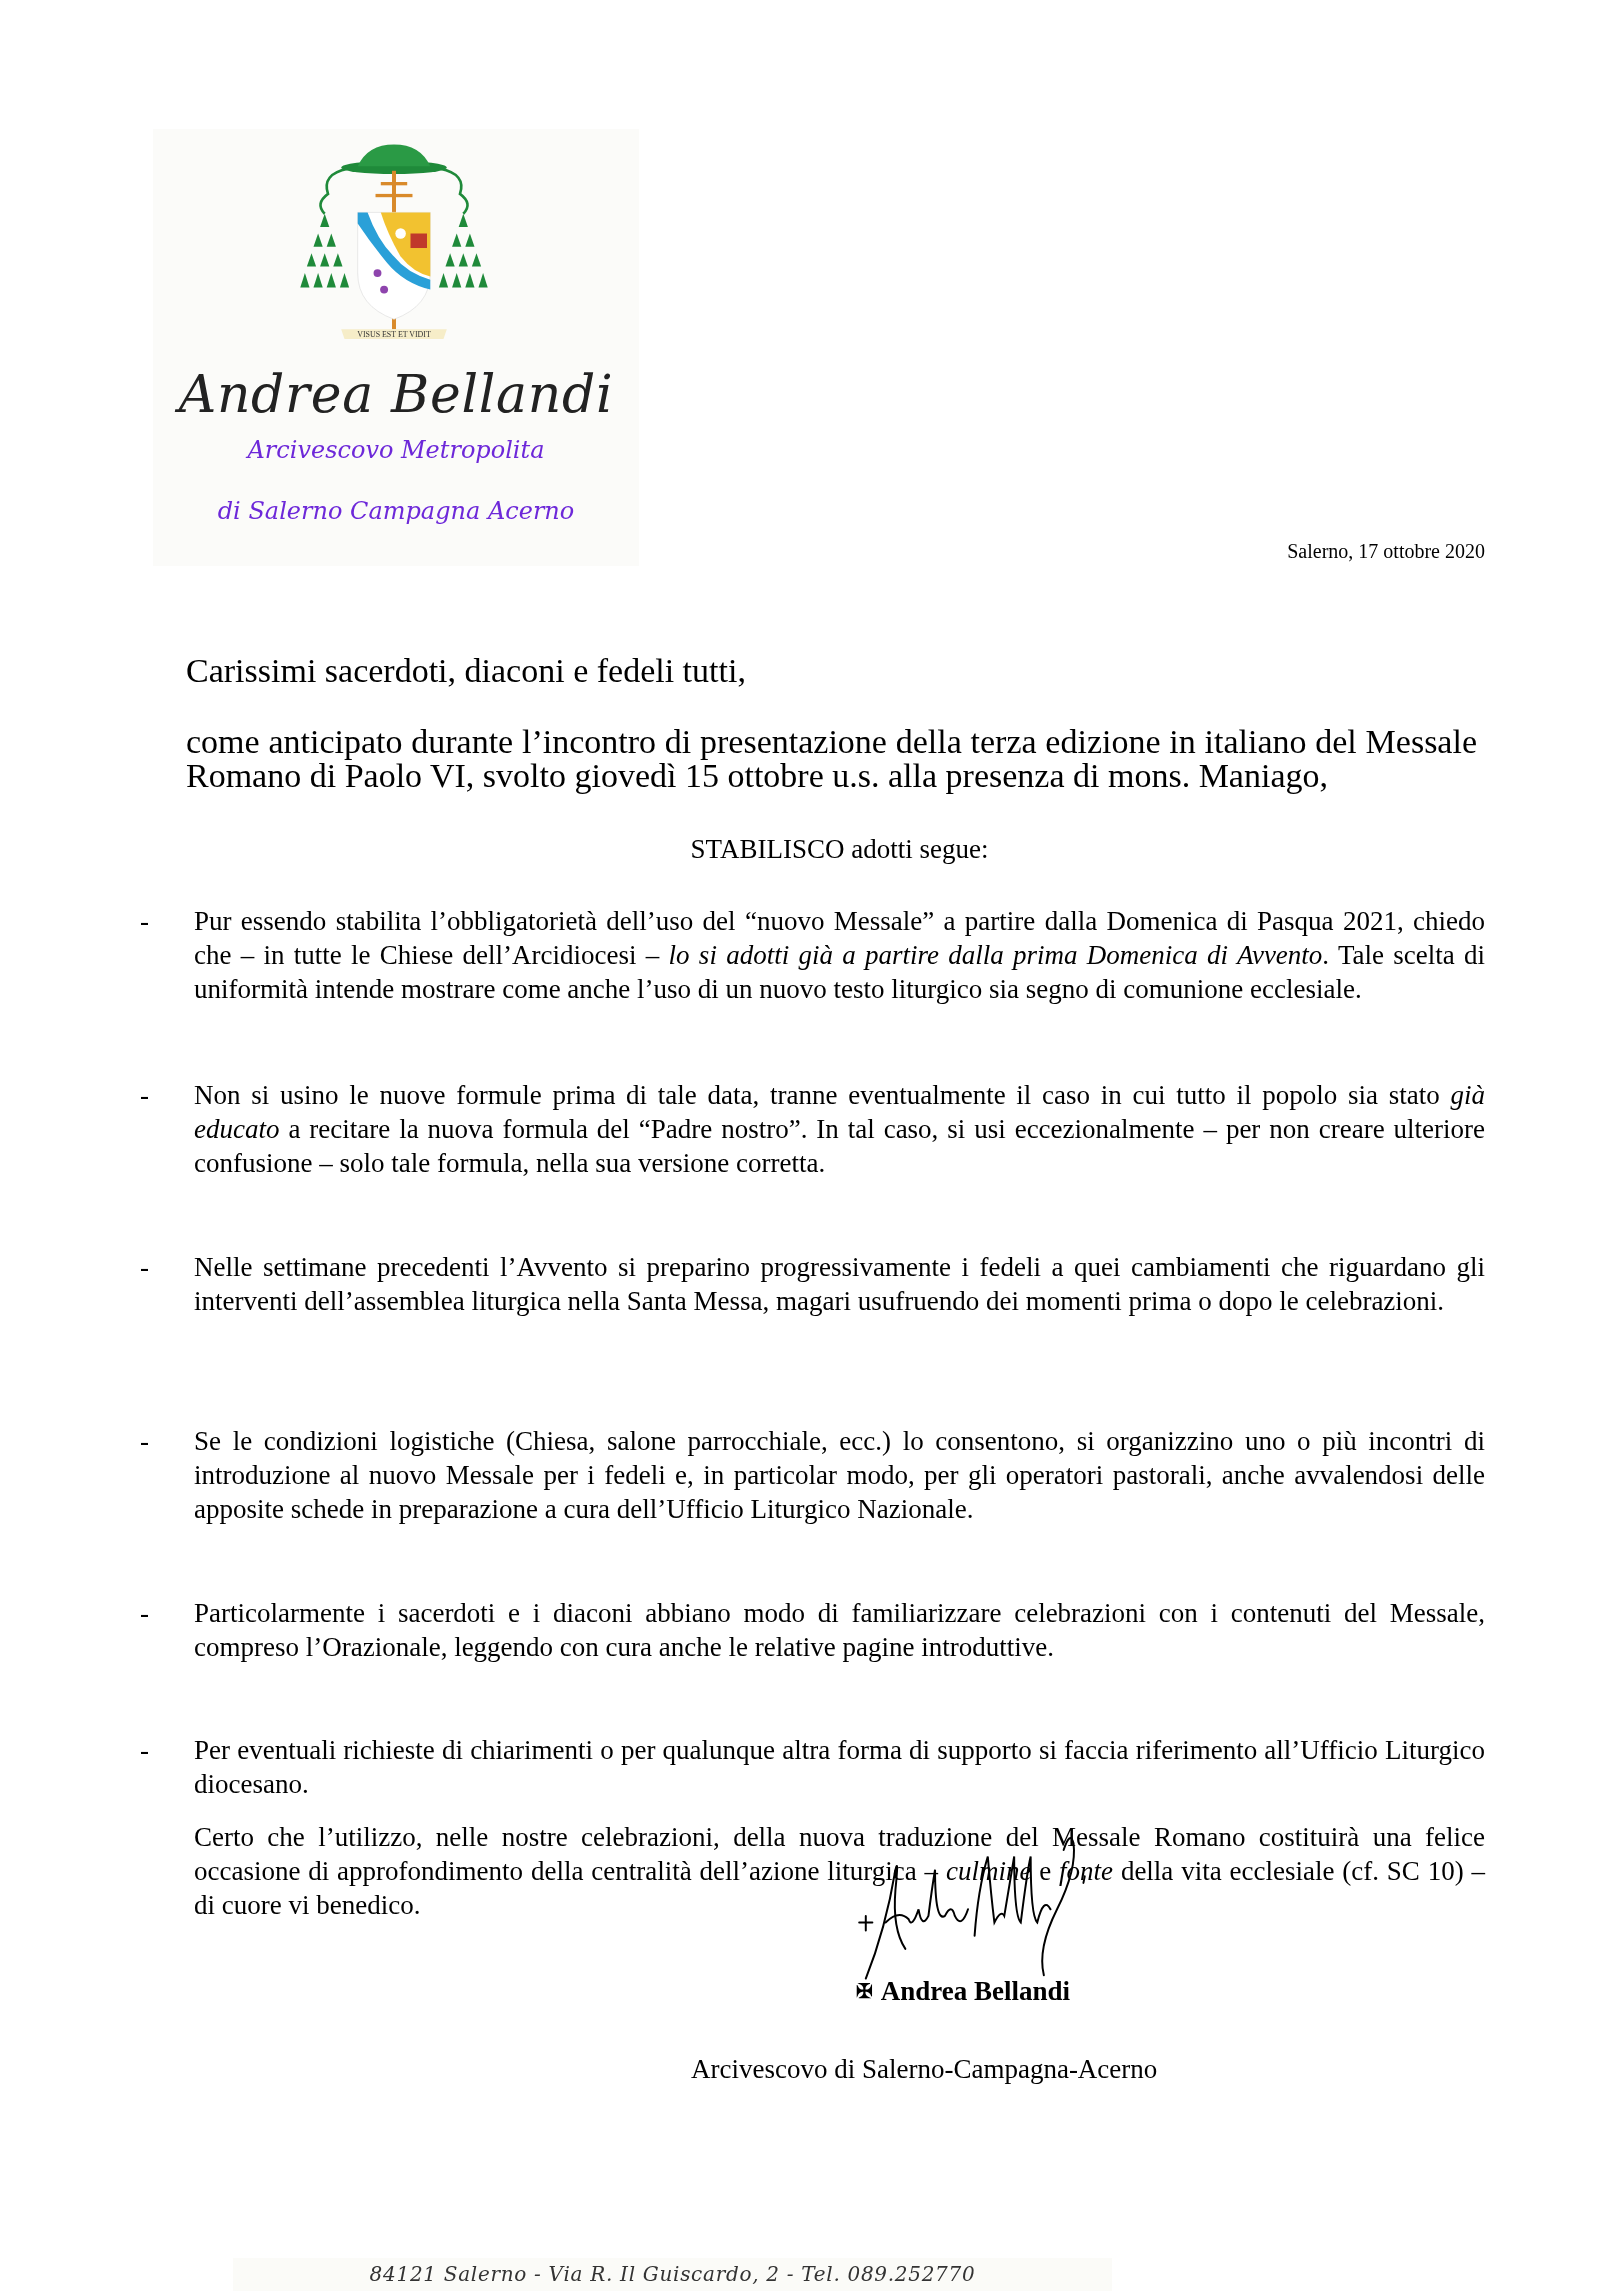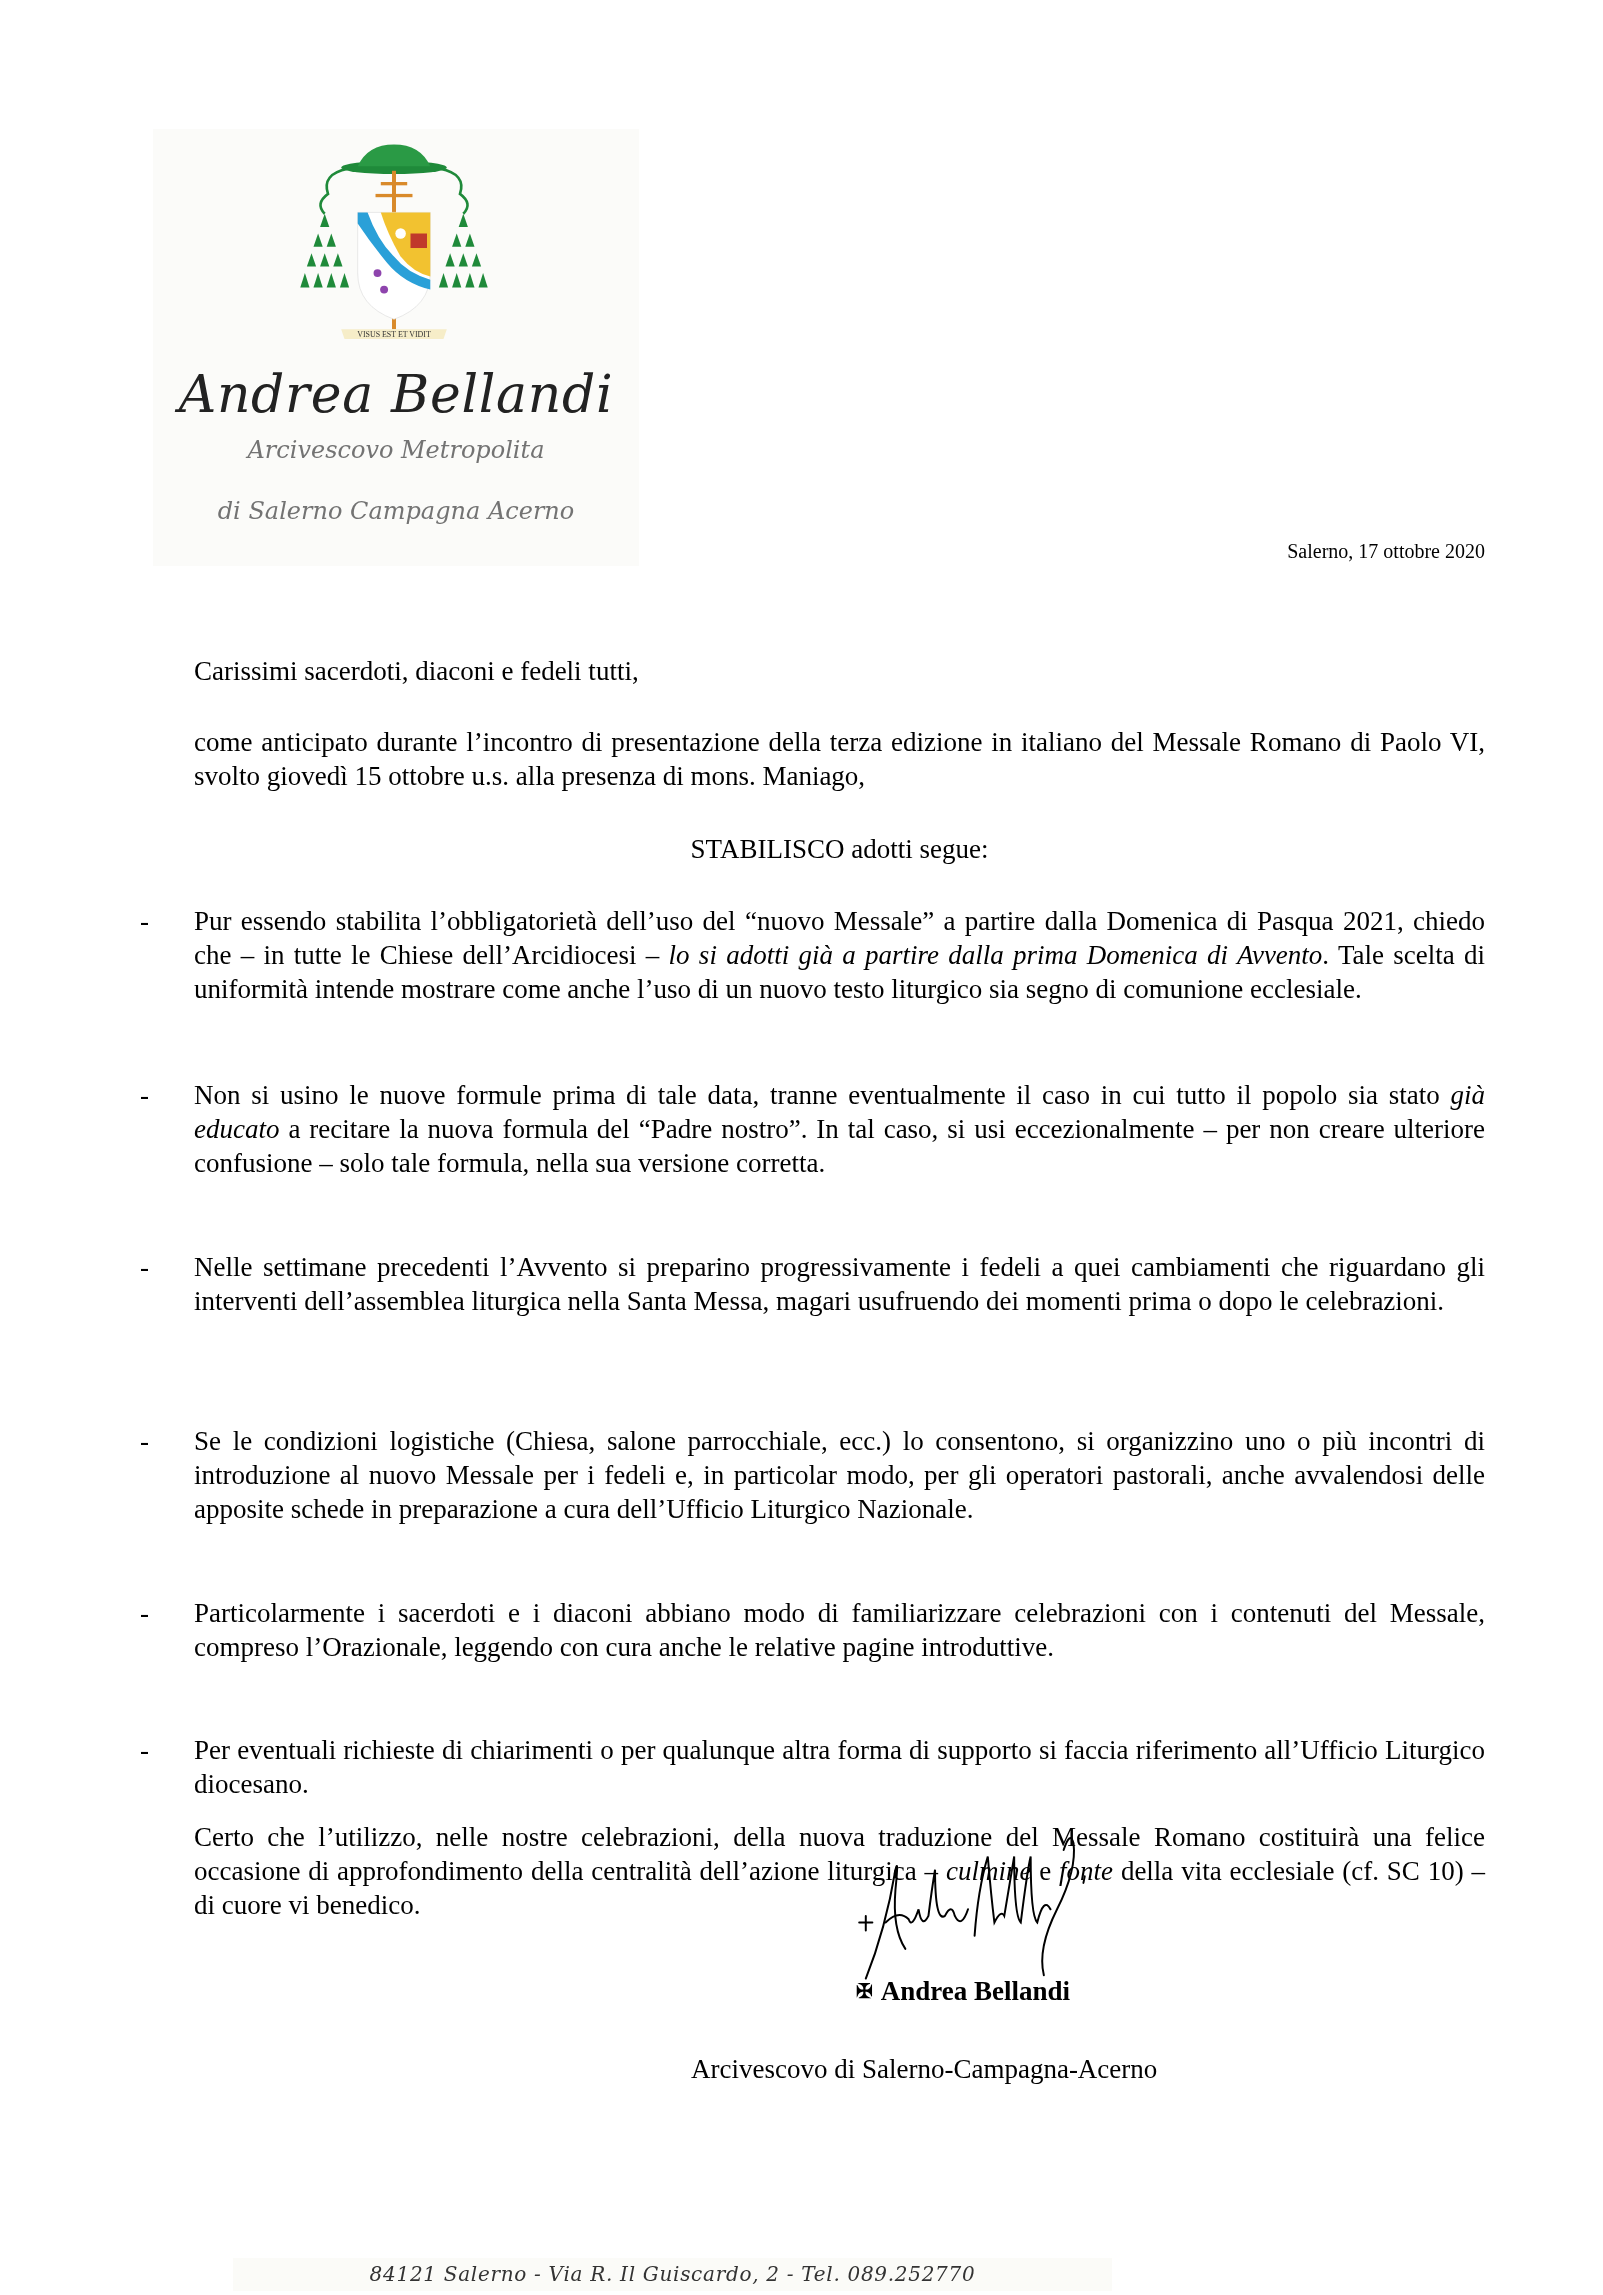--- a/index.html
+++ b/index.html
@@ -14,31 +14,31 @@
   }
   .crest { position: absolute; left: 142px; top: 12px; width: 198px; height: 218px; }
   .head-name {
     position: absolute; left: 0; width: 486px; top: 235px; text-align: center;
     font-family: "DejaVu Serif", serif; font-style: italic;
     font-size: 52px; color: #222; letter-spacing: 0.7px;
   }
   .head-title {
     position: absolute; left: 0; width: 486px; text-align: center;
     font-family: "DejaVu Serif", serif; font-style: italic;
-    font-size: 24px; color: #737373;
+    font-size: 24px; color: #6d28d9;
   }
   .head-title.l1 { top: 307px; }
   .head-title.l2 { top: 368px; }
 
   .date {
     position: absolute; right: 118px; top: 540px; font-size: 20px;
   }
   .body-text {
-    position: absolute; left: 194px; width: 1291px;
-    font-size: 27px; line-height: 34px; text-align: justify;
+    position: absolute; left: 186px; width: 1291px;
+    font-size: 34px; line-height: 34px; text-align: justify;
   }
   .salutation { top: 654px; }
   .intro { top: 725px; }
   .decree { position: absolute; left: 194px; width: 1291px; top: 834px; text-align: center; font-size: 27px; }
 
   .item { position: absolute; left: 0; width: 1603px; font-size: 27px; line-height: 34px; }
   .item .dash { position: absolute; left: 140px; top: 0; }
   .item .txt { position: absolute; left: 194px; width: 1291px; text-align: justify; }
   .item1 { top: 904px; }
   .item2 { top: 1078px; }

